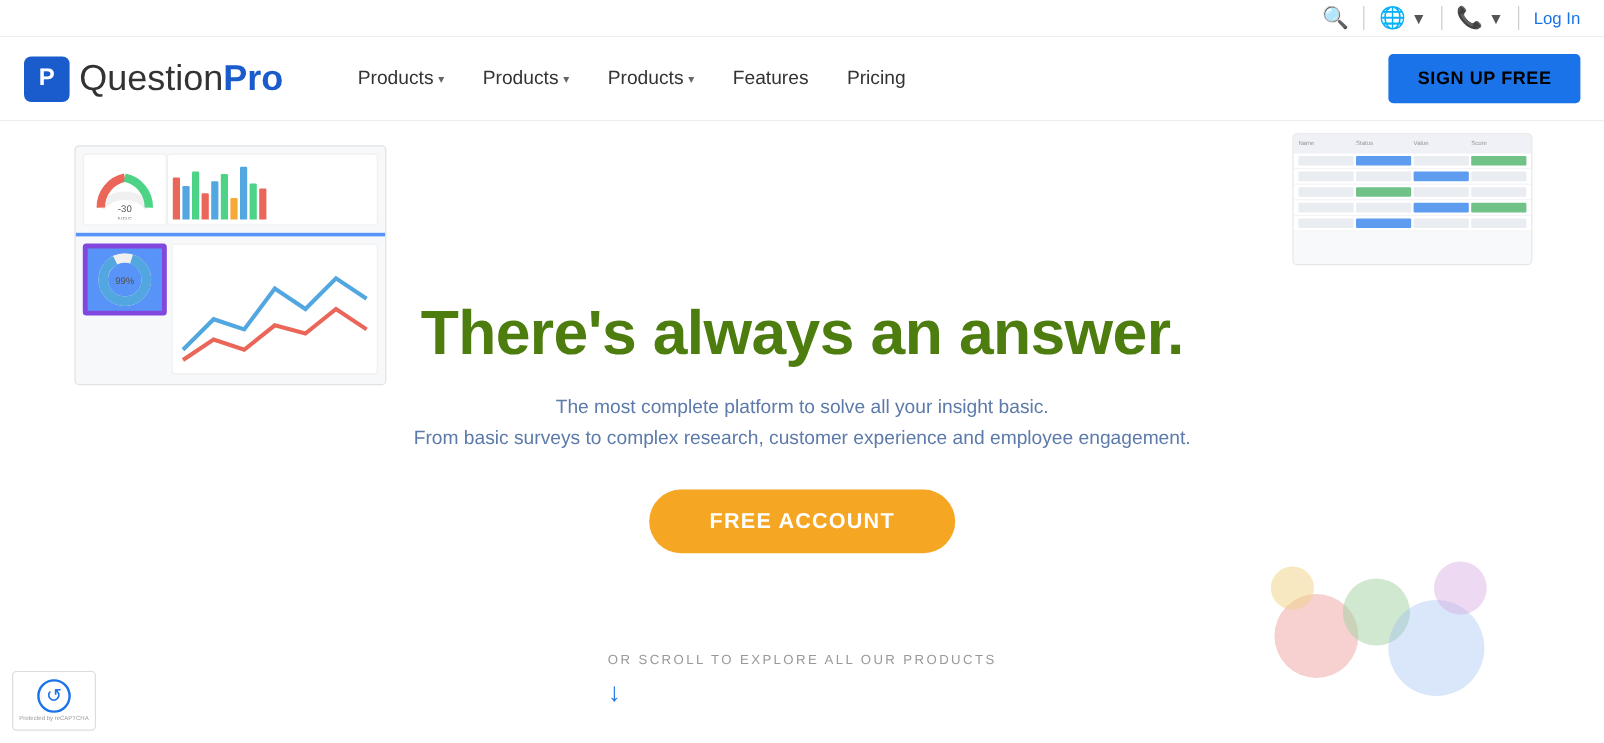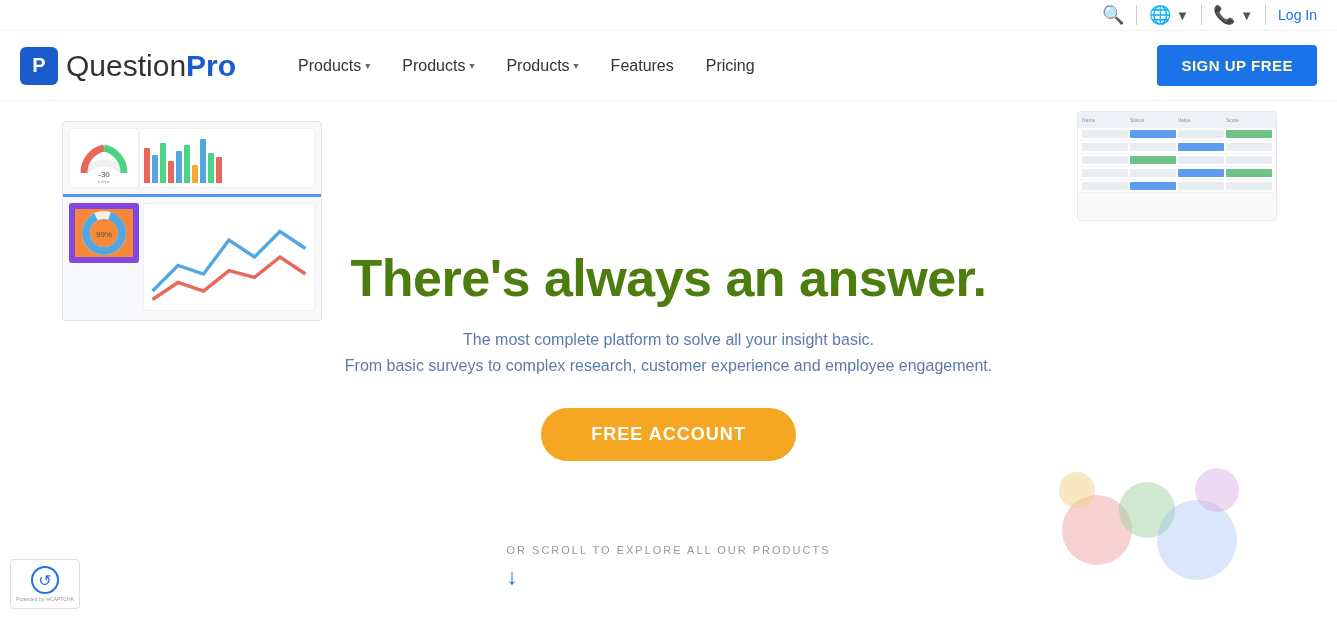--- a/index.html
+++ b/index.html
@@ -71,21 +71,21 @@
       font-size: 16px;
       color: #333;
       cursor: pointer;
       white-space: nowrap;
     }
     .nav-item .chevron {
       font-size: 10px; color: #666;
     }
     .signup-btn {
       background: #1a73e8;
-      color: #fef9c3;
+      color: #000000;
       border: none;
       padding: 12px 24px;
       border-radius: 4px;
       font-size: 15px;
       font-weight: bold;
       cursor: pointer;
       white-space: nowrap;
       letter-spacing: 0.5px;
     }
 
@@ -143,22 +143,22 @@
       padding: 4px;
     }
     .bar-item { width: 6px; border-radius: 1px 1px 0 0; }
     .mockup-bottom-row {
       display: flex;
       gap: 4px;
       padding: 6px;
     }
     .mockup-donut {
       width: 70px; height: 60px;
-      background: #f97316;
-      border: 6px solid #6d28d9;
+      background: #3b82f6;
+      border: 4px solid #6d28d9;
       border-radius: 3px;
       display: flex; align-items: center; justify-content: center;
     }
     .mockup-line {
       flex: 1;
       background: #fff;
       border: 1px solid #eee;
       border-radius: 3px;
     }
 

